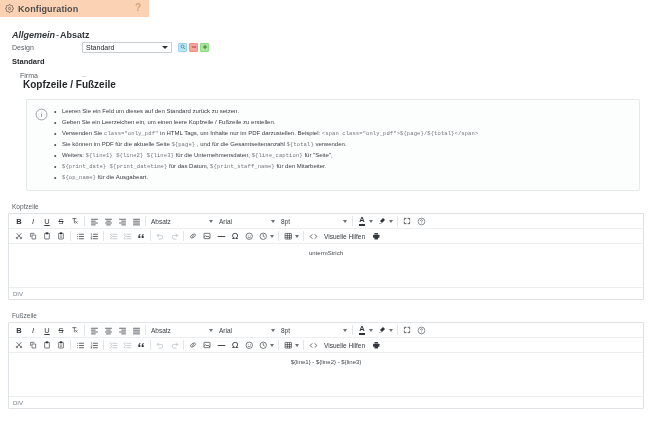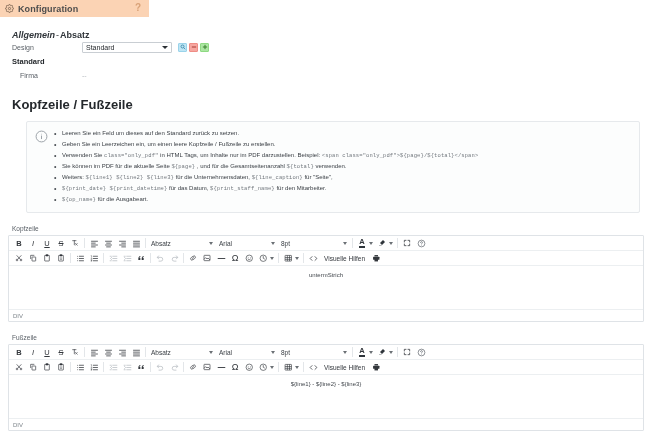--- a/index.html
+++ b/index.html
@@ -146,23 +146,22 @@
     box-sizing: border-box;
     font-size: 7px;
     color: #5a6067;
   }
   .firma-row .f-value {
     font-size: 7px;
     color: #b5babf;
   }
 
   .subheading {
-    padding: 0 12px;
-    margin-top: 18px;
-    font-size: 13px;
+    padding: 0 23px;
+    font-size: 10px;
     font-weight: bold;
     color: #24282c;
   }
 
   
   .infobox {
     margin: 9px 12px 0 26px;
     border: 1px solid #e6e9ec;
     background: #fcfdfd;
     border-radius: 2px;

